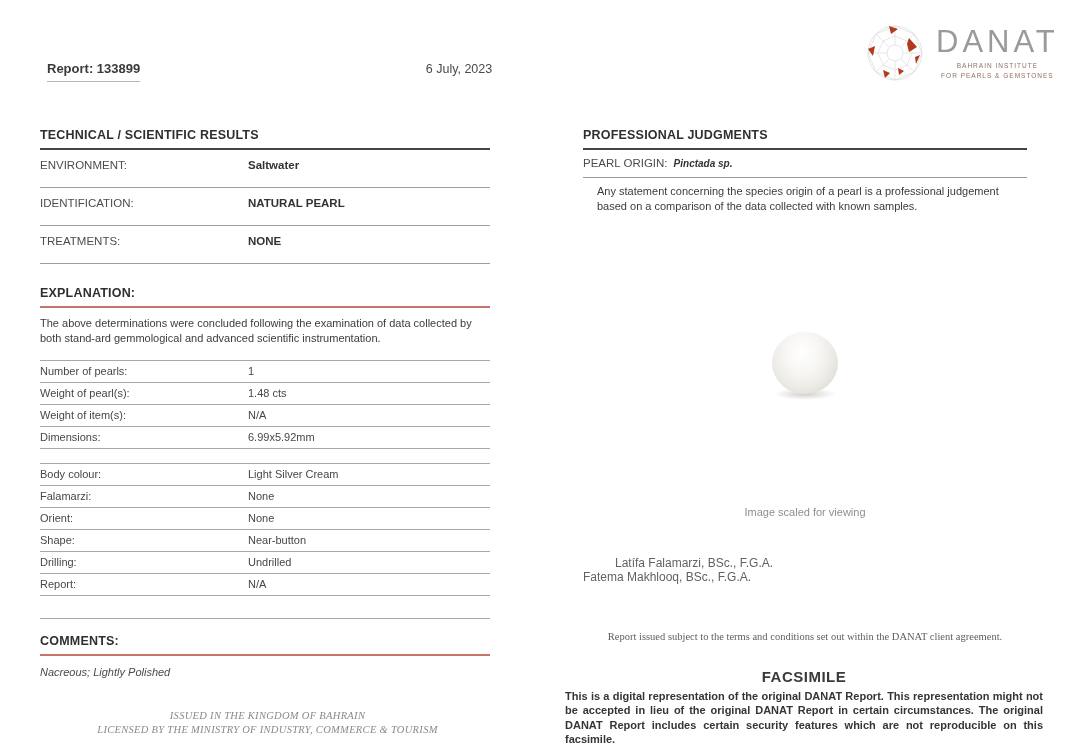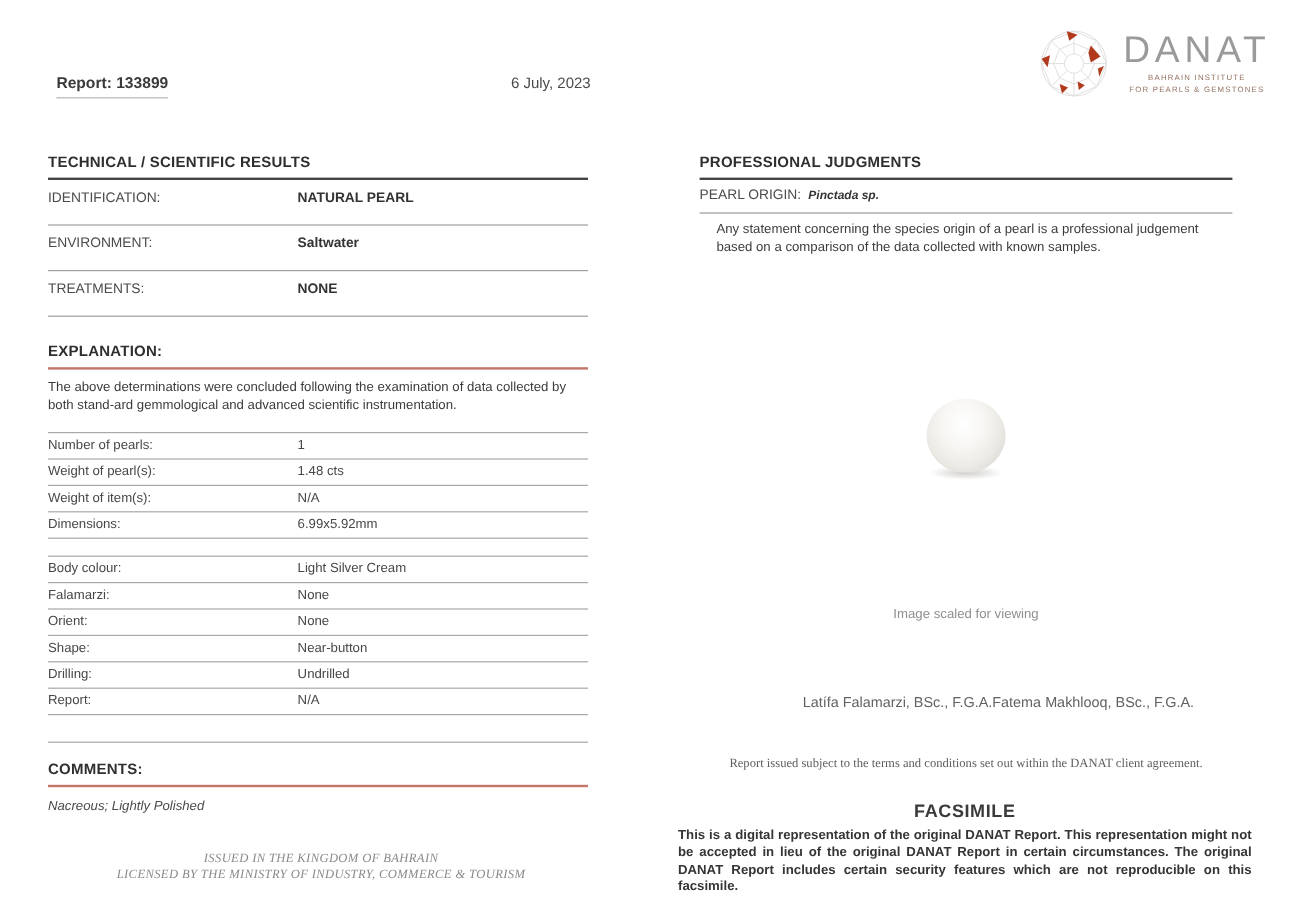--- a/index.html
+++ b/index.html
@@ -48,22 +48,22 @@
   .origin-note{margin-top:6px;padding:0 10px 0 14px;font-size:11px;line-height:1.35;color:#3c3c3c;}
 
   .pearl-photo{position:absolute;left:772px;top:332px;width:66px;height:62px;border-radius:50%;
     background:radial-gradient(ellipse at 46% 34%, #ffffff 0%, #f7f6f3 35%, #eceae5 62%, #d9d6cf 88%, #cfccc4 100%);}
   .pearl-shadow{position:absolute;left:774px;top:388px;width:62px;height:12px;border-radius:50%;
     background:radial-gradient(ellipse, rgba(120,115,105,.35) 0%, rgba(120,115,105,0) 70%);}
 
   .img-caption{position:absolute;left:583px;top:506px;width:444px;text-align:center;
                font-size:11px;color:#8f8f8f;}
 
-  .signatures{position:absolute;left:583px;top:578px;width:444px;display:flex;
-              justify-content:flex-end;padding:0 0;}
+  .signatures{position:absolute;left:583px;top:556px;width:444px;display:flex;
+              justify-content:space-between;padding:0 0;flex-direction:column;}
   .sig{font-size:12px;color:#626262;}
   .sig.left{margin-left:32px;}
   .sig.right{margin-right:32px;}
 
   .terms{position:absolute;left:583px;top:631px;width:444px;text-align:center;
          font-family:"Liberation Serif",serif;font-size:10.5px;color:#5e5e5e;}
 
   .facsimile{position:absolute;left:565px;top:668px;width:478px;}
   .facs-title{text-align:center;font-size:15px;font-weight:bold;color:#3a3a3a;letter-spacing:.5px;}
   .facs-body{margin-top:4px;font-size:11px;font-weight:bold;color:#353535;line-height:1.3;text-align:justify;}
@@ -111,26 +111,26 @@
         <div>BAHRAIN INSTITUTE</div>
         <div>FOR PEARLS &amp; GEMSTONES</div>
       </div>
     </div>
   </div>
 
   <div class="leftcol">
     <div class="sec-title">TECHNICAL / SCIENTIFIC RESULTS</div>
 
     <div class="kv-row">
+      <div class="k">ENVIRONMENT:</div>
+      <div class="v">Saltwater</div>
+    </div>
+    <div class="kv-row">
       <div class="k">IDENTIFICATION:</div>
       <div class="v">NATURAL PEARL</div>
-    </div>
-    <div class="kv-row">
-      <div class="k">ENVIRONMENT:</div>
-      <div class="v">Saltwater</div>
     </div>
     <div class="kv-row">
       <div class="k">TREATMENTS:</div>
       <div class="v">NONE</div>
     </div>
 
     <div class="sec-title red expl-title">EXPLANATION:</div>
     <div class="expl-body">The above determinations were concluded following the examination of data collected by both stand-ard gemmological and advanced scientific instrumentation.</div>
 
     <div class="dtable">

